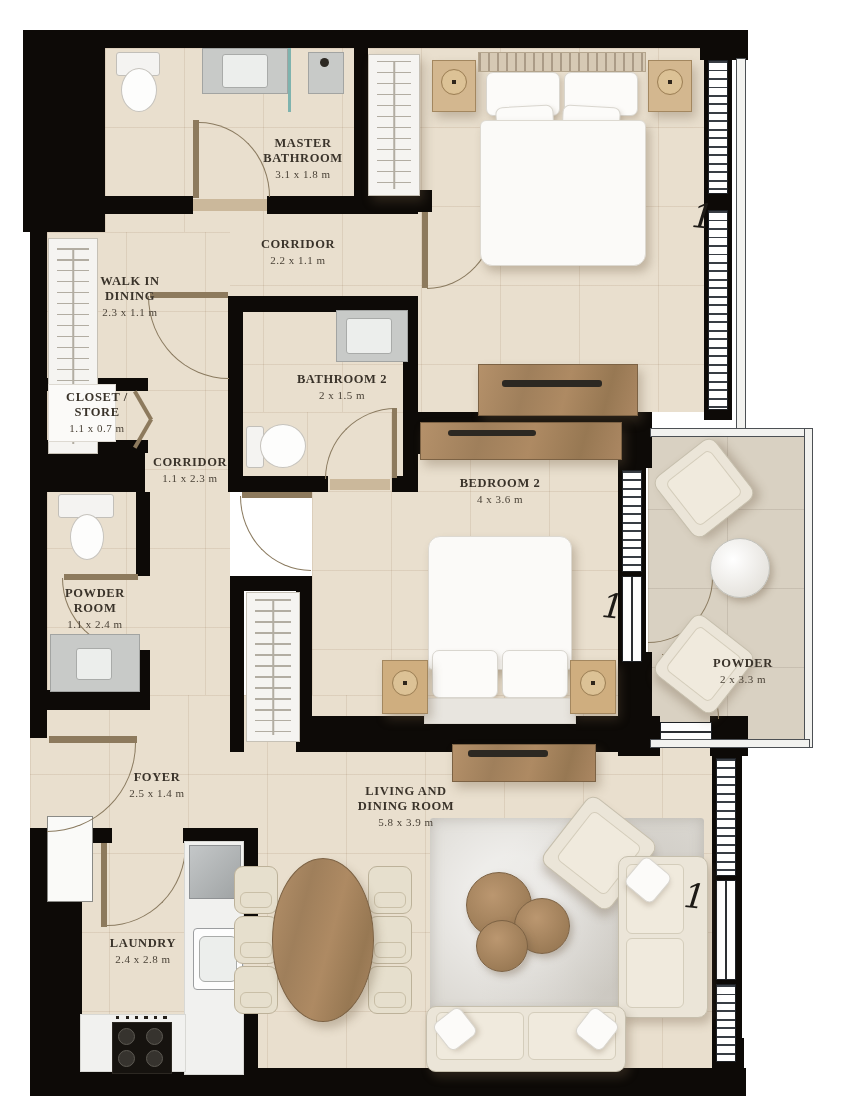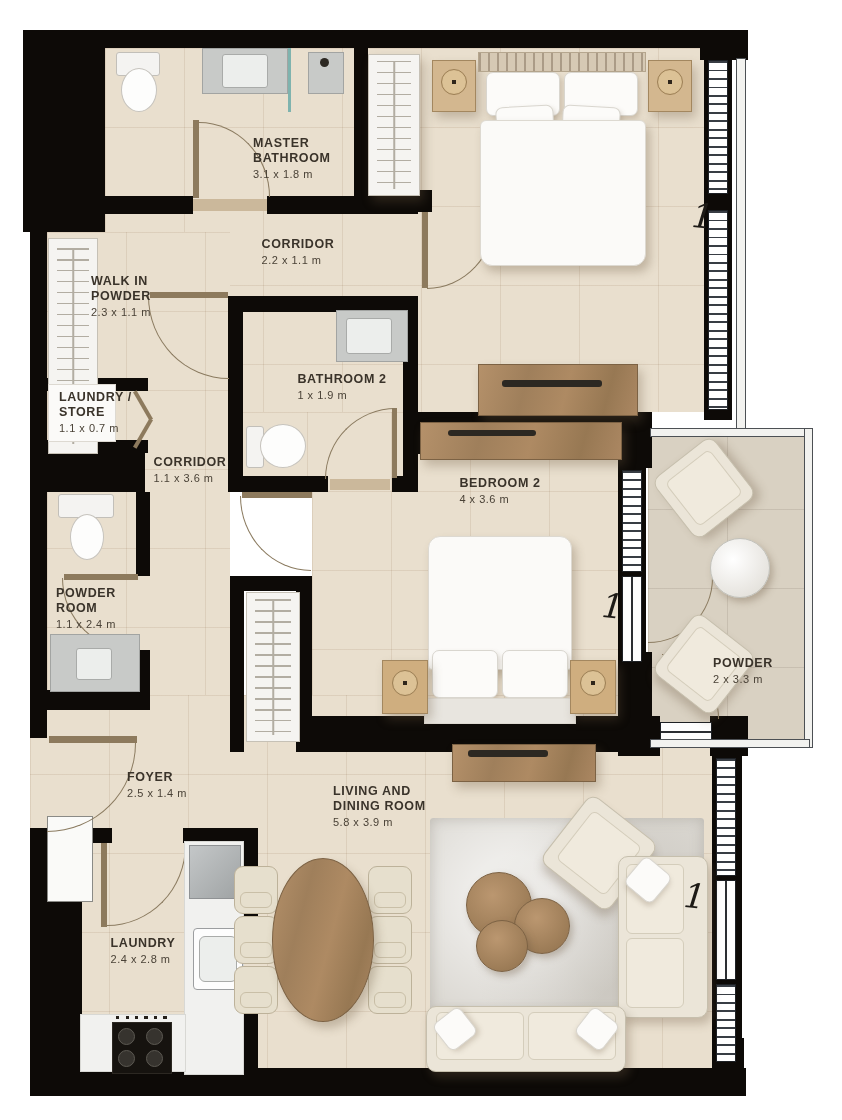--- a/index.html
+++ b/index.html
@@ -65,21 +65,21 @@
                         radial-gradient(circle at 70% 65%,rgba(190,186,178,.5) 0 22%,transparent 65%);
        box-shadow:inset 0 0 14px rgba(140,135,125,.4);}
   .circle-wood{position:absolute;border-radius:50%;
        background:radial-gradient(circle at 40% 35%,#bb9770,#9a7a55 75%,#8a6b49);border:1px solid #7c6244;
        box-shadow:3px 4px 7px rgba(110,90,65,.35);}
   .table-round-white{position:absolute;border-radius:50%;border:1px solid #c2c2bc;
        background:radial-gradient(circle at 38% 35%,#ffffff,#eceae6 55%,#dddad2 100%);
        box-shadow:3px 4px 7px rgba(110,90,65,.35);}
   .shadow{box-shadow:4px 6px 10px rgba(110,90,65,.32);}
   
-  .room-label{position:absolute;text-align:left;transform:translateX(-50%);z-index:40;}
+  .room-label{position:absolute;text-align:center;transform:translateX(-50%);z-index:40;font-family:Liberation Serif, serif;}
   .room-label .nm{font-size:12.5px;font-weight:700;letter-spacing:.6px;color:#3a332a;line-height:1.18;}
   .room-label .dm{font-size:11px;font-weight:400;letter-spacing:.5px;color:#4a4237;margin-top:2px;}
   .nowrap{white-space:nowrap;}
   .wintag{position:absolute;font-family:"DejaVu Serif",serif;font-style:italic;font-weight:400;
        font-size:34px;color:#1d1a16;transform:rotate(6deg);z-index:40;}
   .glass{position:absolute;background:#7fb3ae;}
   .stove{position:absolute;background:#16130f;border:1px solid #2c2822;}
   .burner{position:absolute;border-radius:50%;background:#36332e;border:1.5px solid #5c5952;}
   .knobs{position:absolute;height:3px;background-image:repeating-linear-gradient(to right,#24201b 0 3px,transparent 3px 9.5px);}
 </style>
@@ -276,52 +276,52 @@
 
   <div class="room-label" style="left:303px;top:136px;width:100px">
     <div class="nm">MASTER BATHROOM</div>
     <div class="dm">3.1 x 1.8 m</div>
   </div>
   <div class="room-label nowrap" style="left:298px;top:237px">
     <div class="nm">CORRIDOR</div>
     <div class="dm">2.2 x 1.1 m</div>
   </div>
   <div class="room-label" style="left:130px;top:274px;width:78px">
-    <div class="nm">WALK IN POWDER</div>
+    <div class="nm">WALK IN DINING</div>
     <div class="dm">2.3 x 1.1 m</div>
   </div>
   <div class="room-label" style="left:97px;top:390px;width:76px;z-index:41">
-    <div class="nm">LAUNDRY / STORE</div>
+    <div class="nm">CLOSET / STORE</div>
     <div class="dm">1.1 x 0.7 m</div>
   </div>
   <div class="room-label nowrap" style="left:342px;top:372px">
     <div class="nm">BATHROOM 2</div>
-    <div class="dm">1 x 1.9 m</div>
+    <div class="dm">2 x 1.5 m</div>
   </div>
   <div class="room-label nowrap" style="left:190px;top:455px">
     <div class="nm">CORRIDOR</div>
-    <div class="dm">1.1 x 3.6 m</div>
+    <div class="dm">1.1 x 2.3 m</div>
   </div>
   <div class="room-label" style="left:95px;top:586px;width:78px">
     <div class="nm">POWDER ROOM</div>
     <div class="dm">1.1 x 2.4 m</div>
   </div>
   <div class="room-label nowrap" style="left:500px;top:476px">
     <div class="nm">BEDROOM 2</div>
     <div class="dm">4 x 3.6 m</div>
   </div>
   <div class="room-label nowrap" style="left:743px;top:656px">
     <div class="nm">POWDER</div>
     <div class="dm">2 x 3.3 m</div>
   </div>
   <div class="room-label nowrap" style="left:157px;top:770px">
     <div class="nm">FOYER</div>
     <div class="dm">2.5 x 1.4 m</div>
   </div>
-  <div class="room-label" style="left:390px;top:784px;width:114px">
+  <div class="room-label" style="left:406px;top:784px;width:114px">
     <div class="nm">LIVING AND DINING ROOM</div>
     <div class="dm">5.8 x 3.9 m</div>
   </div>
   <div class="room-label nowrap" style="left:143px;top:936px">
     <div class="nm">LAUNDRY</div>
     <div class="dm">2.4 x 2.8 m</div>
   </div>
 
   <div class="wintag" style="left:692px;top:196px">1</div>
   <div class="wintag" style="left:602px;top:586px">1</div>

